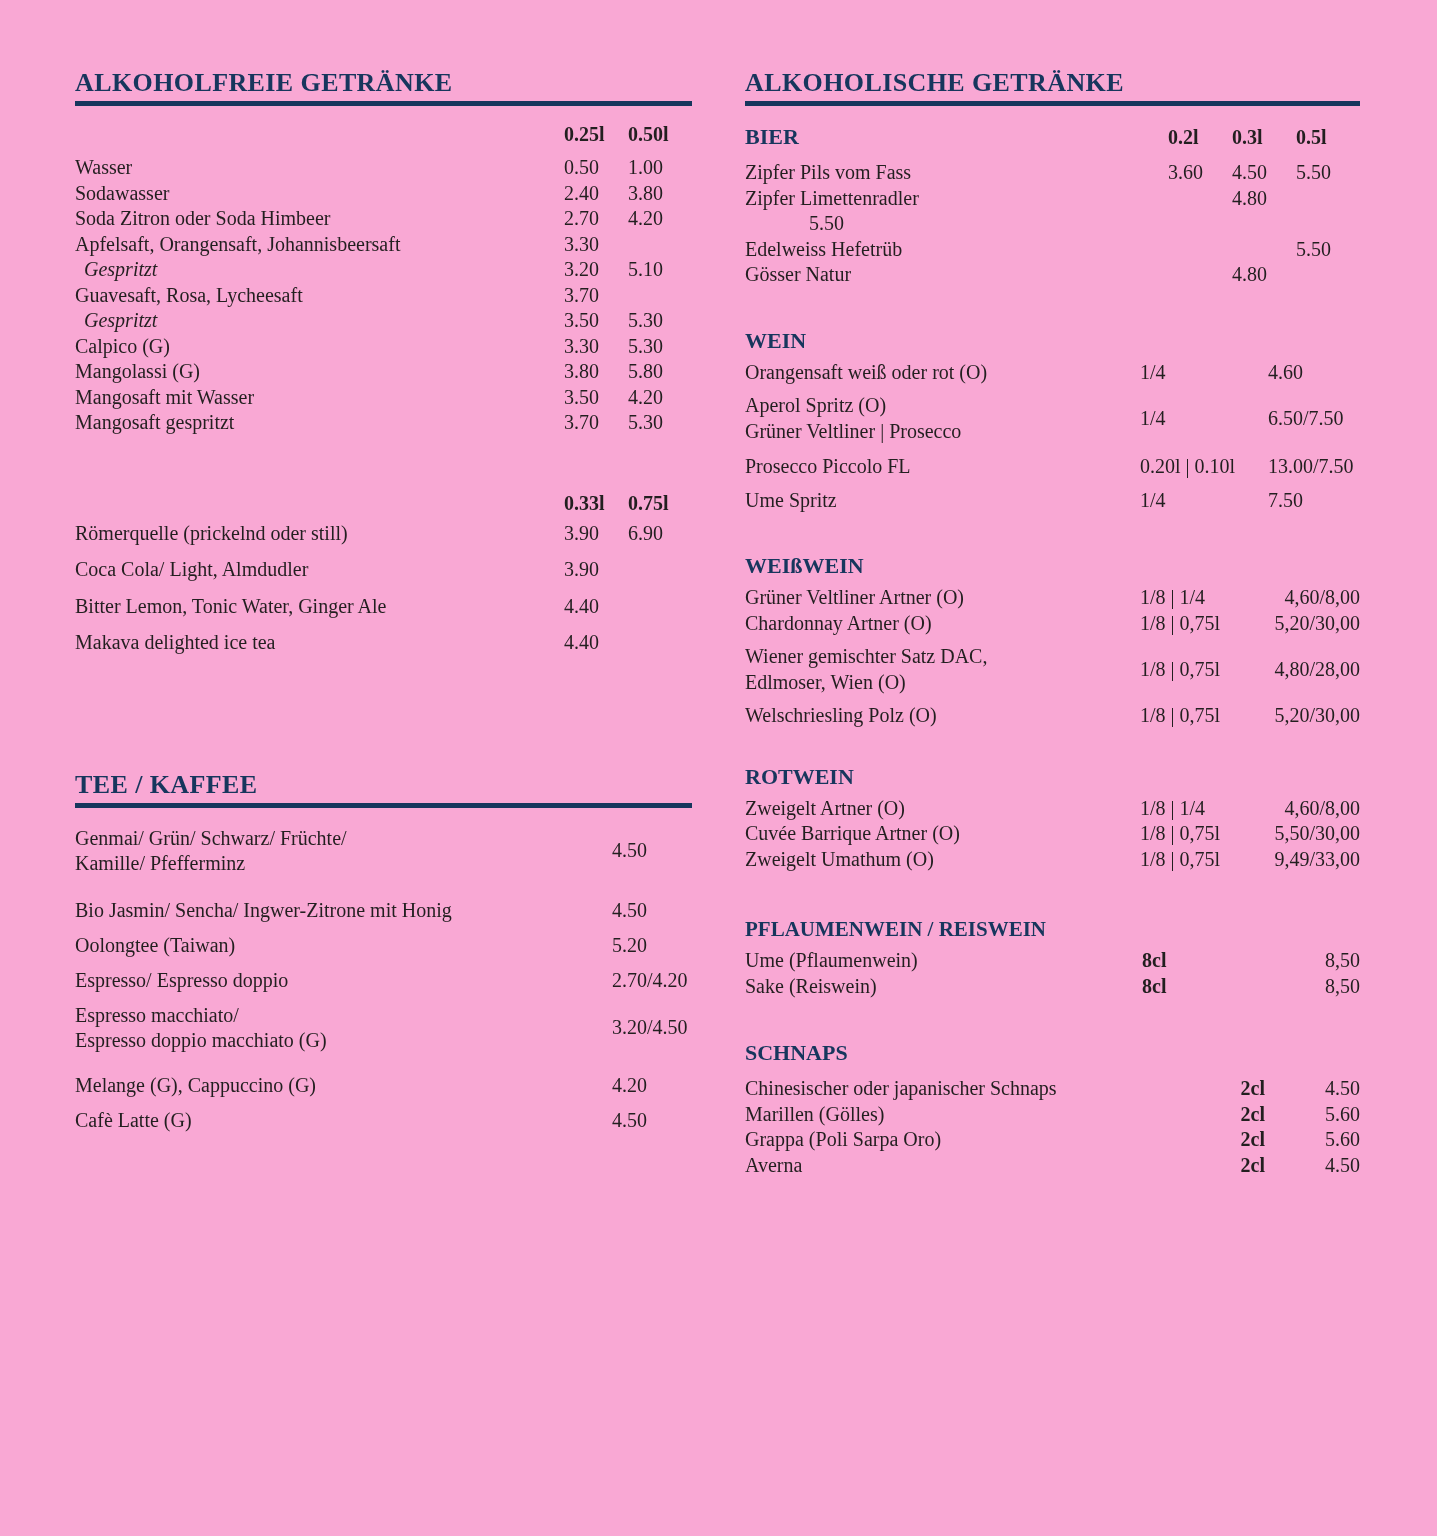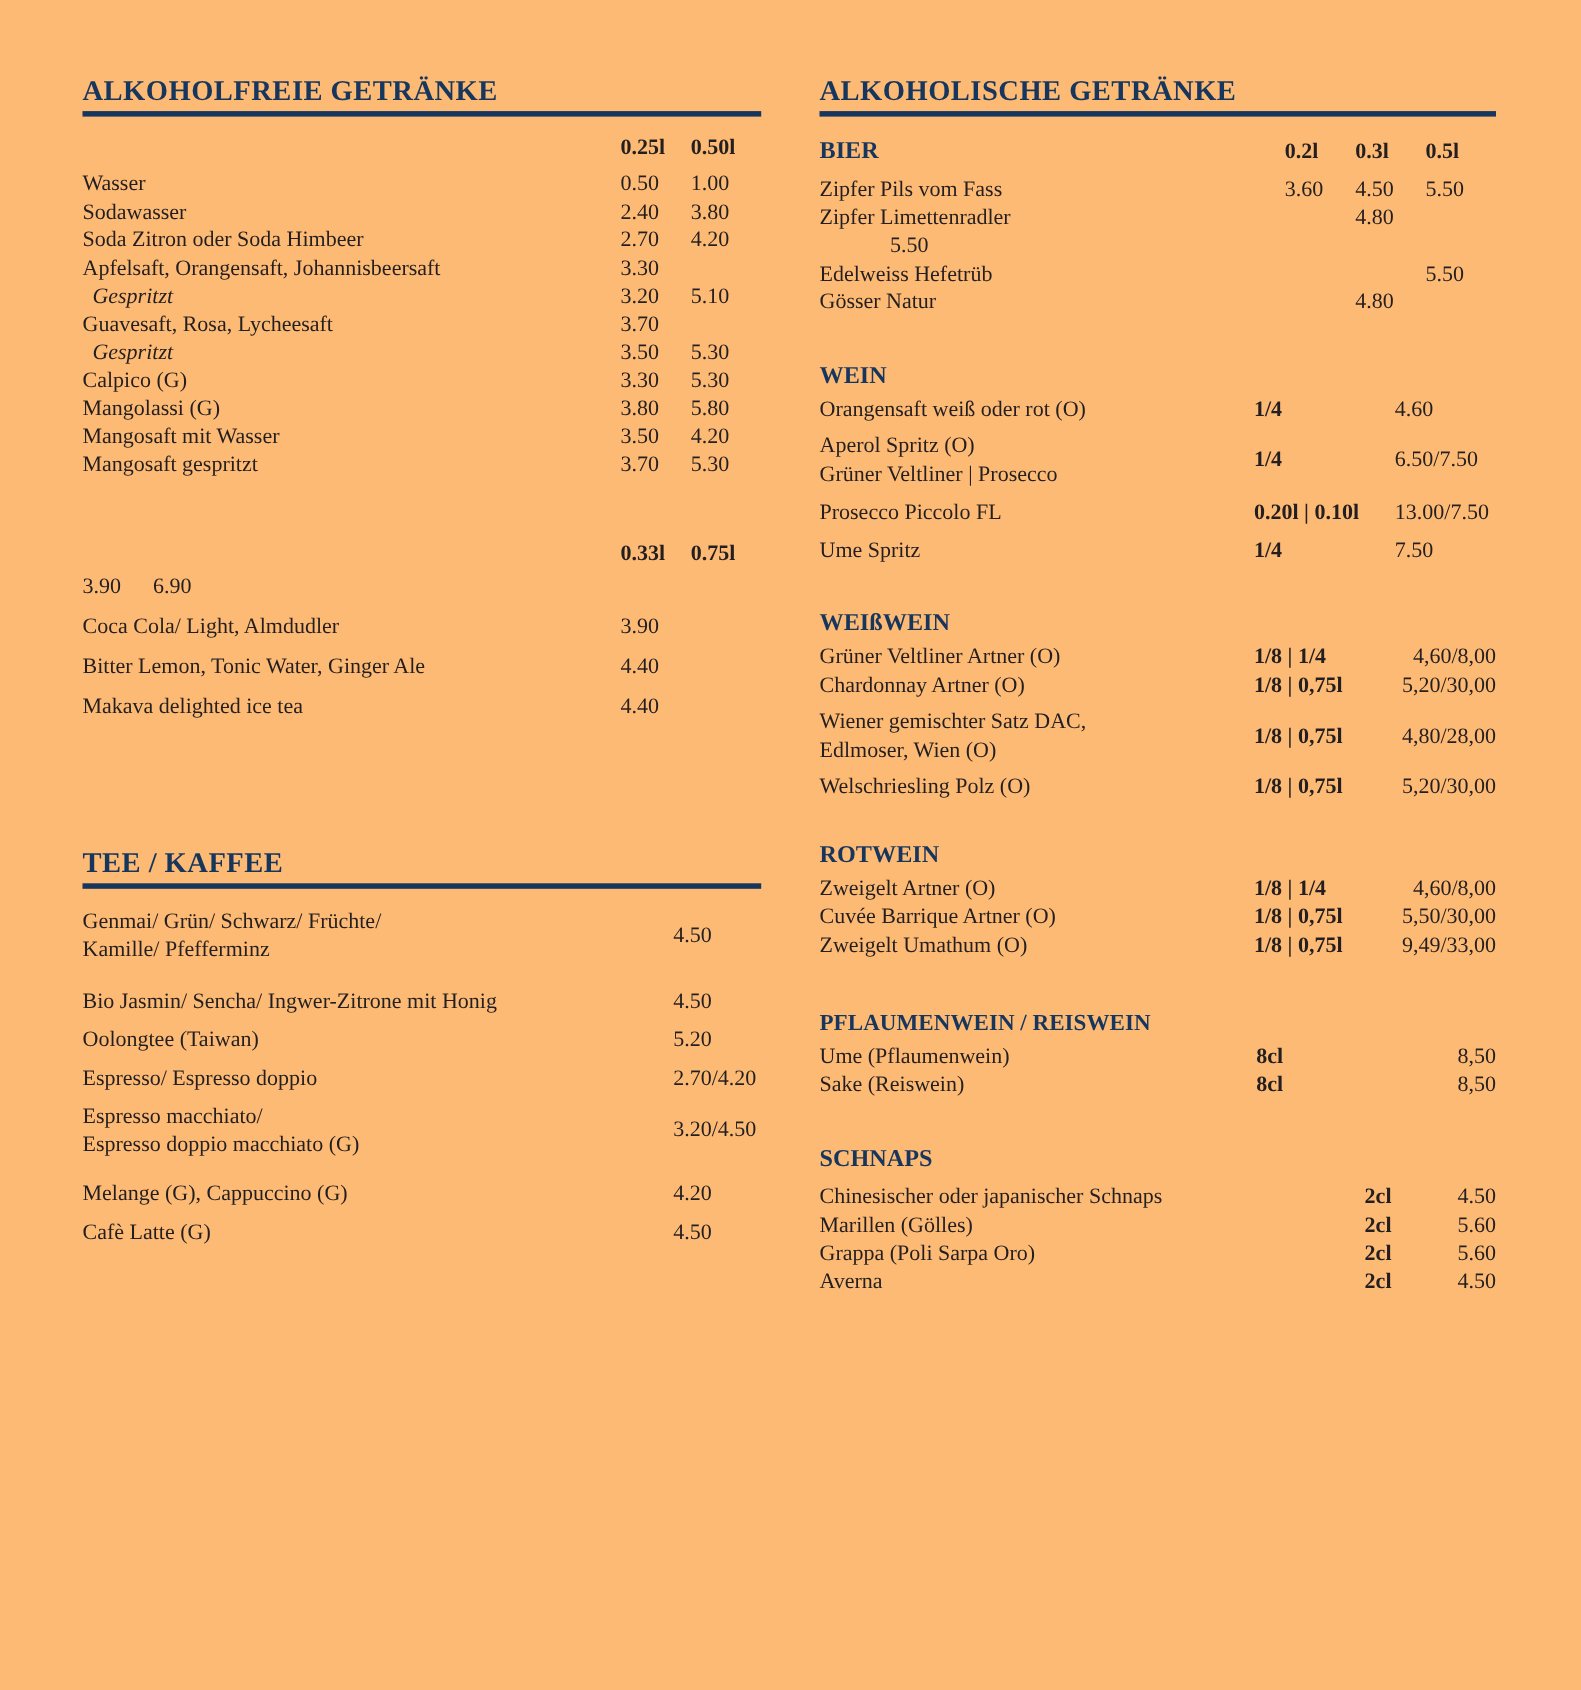--- a/index.html
+++ b/index.html
@@ -1,17 +1,17 @@
 <!DOCTYPE html>
 <html><head>
 <meta charset="utf-8">
 <style>
   html,body { margin:0; padding:0; background:#ffffff; }
   .page {
-    position:relative; width:1437px; height:1536px; background:#fdba74;
+    position:relative; width:1437px; height:1536px; background:#f9a8d4;
     font-family:"Liberation Serif","DejaVu Serif",serif;
     color:#231f20; font-size:20px; overflow:hidden;
   }
   .col { position:absolute; top:68px; }
   .col-left  { left:75px;  width:617px; }
   .col-right { left:745px; width:615px; }
 
   .page-title { margin:0; font-size:26px; line-height:30px; font-weight:700;
                 color:#17365d; letter-spacing:.4px; }
   .rule { height:5px; background:#17365d; margin-top:3px; }
@@ -19,21 +19,21 @@
   .sec-heading.small { font-size:21px; }
 
   .row { display:flex; align-items:center; line-height:25.5px; }
   .sizes-row { margin-top:16px; line-height:25px; }
   .bier-header { margin-top:16px; line-height:26px; align-items:baseline; }
   .bold { font-weight:700; }
 
   .c-name  { flex:1; white-space:pre-line; }
   .c-64    { width:64px; text-align:left; }
   .c-wname { flex:none; width:395px; white-space:pre-line; }
-  .c-size  { width:128px; font-weight:700; }
+  .c-size  { width:128px; font-weight:400; }
   .c-wprice{ flex:1; text-align:left; }
   .c-rprice{ flex:1; text-align:right; }
   .c-tprice{ width:80px; white-space:nowrap; }
   .c-psize { flex:none; width:90px; text-align:left; font-weight:700; }
   .c-pprice{ width:128px; text-align:right; }
   .c-ssize { flex:none; width:90px; text-align:right; font-weight:700; }
   .c-sprice{ width:95px; text-align:right; }
 
   .tee .row { line-height:25px; margin-bottom:10px; }
   .block2 .row { margin-bottom:11px; }
@@ -122,20 +122,21 @@
       </div>
 
     <div class="row sizes-row mt55">
       <span class="c-name"></span>
       <span class="c-64 bold">0.33l</span>
       <span class="c-64 bold">0.75l</span>
     </div>
 
     <div class="group block2 mt5">
         <div class="row">
+          <span class="c-name">Römerquelle (prickelnd oder still)</span>
           <span class="c-64">3.90</span>
           <span class="c-64">6.90</span>
         </div>
         <div class="row">
           <span class="c-name">Coca Cola/ Light, Almdudler</span>
           <span class="c-64">3.90</span>
           <span class="c-64"></span>
         </div>
         <div class="row">
           <span class="c-name">Bitter Lemon, Tonic Water, Ginger Ale</span>

